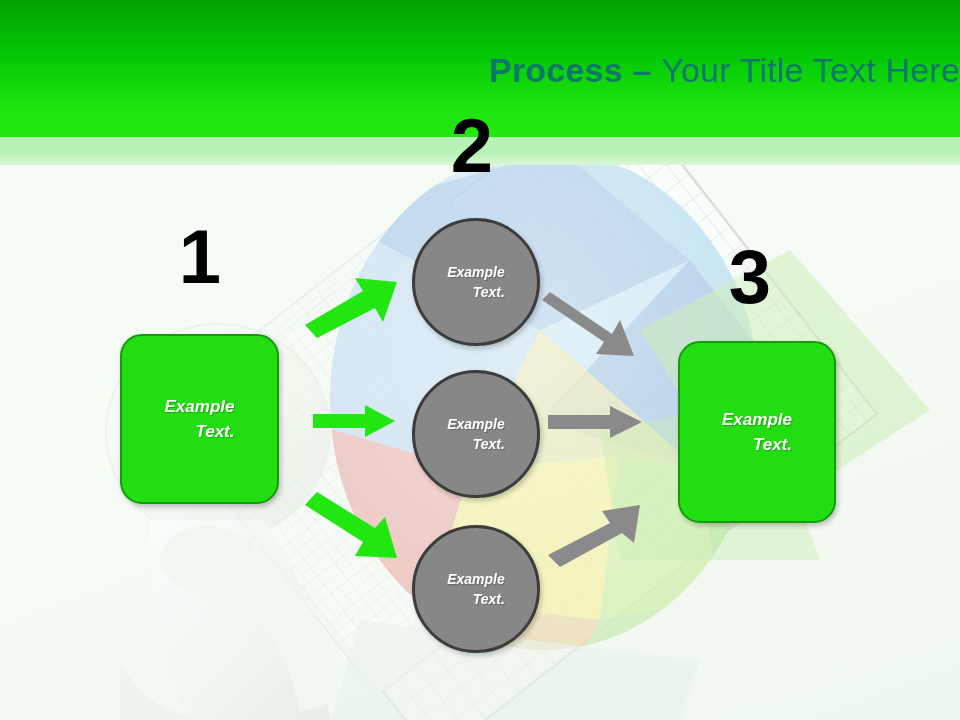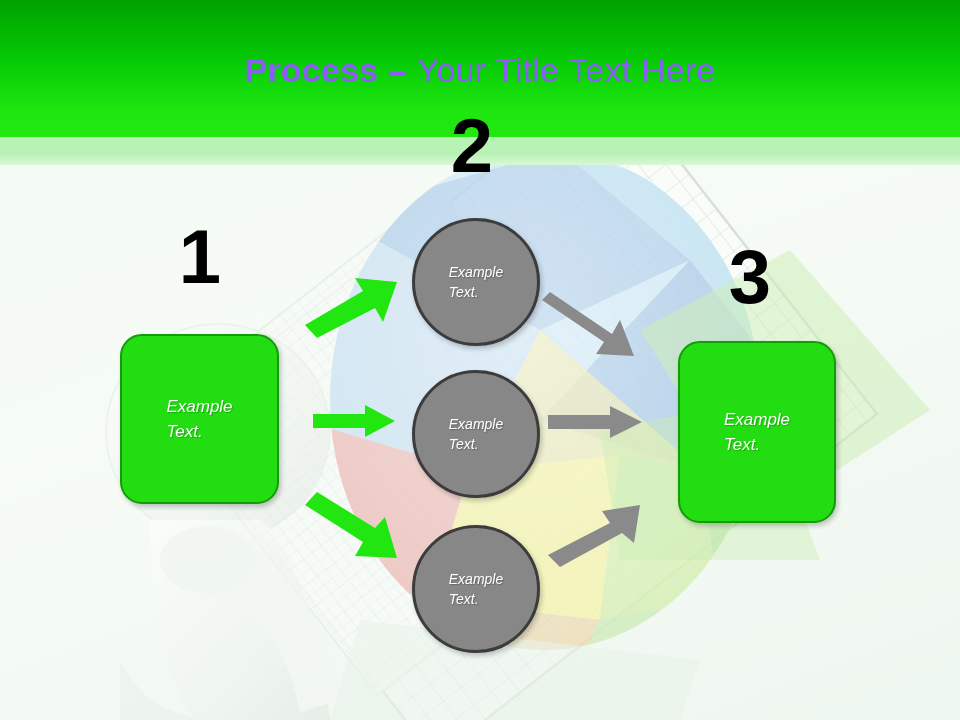--- a/index.html
+++ b/index.html
@@ -48,22 +48,22 @@
     left: 0; top: 137px;
     width: 960px;
     height: 28px;
     background: linear-gradient(180deg, #b6f2b3 0%, #baf2b6 60%, #d9f7d7 100%);
   }
   .title {
     position: absolute;
     left: 0;
     top: 50px;
     width: 960px;
-    text-align: center;
-    color: #8b5cf6;
+    text-align: right;
+    color: #0f766e;
     font-size: 34px;
     line-height: 40px;
     letter-spacing: 0.2px;
     white-space: nowrap;
   }
   .title .strong { font-weight: bold; }
   .title .light  { font-weight: normal; }
 
   
   .step-num {
@@ -86,25 +86,25 @@
     border: 2px solid #139b09;
     border-radius: 22px;
     box-shadow: 2px 3px 5px rgba(0,0,0,0.22);
     display: flex;
     align-items: center;
     justify-content: center;
   }
   .green-box .box-text,
   .circle .circle-text {
     color: #ffffff;
-    font-weight: normal;
+    font-weight: bold;
     font-style: italic;
     font-size: 17px;
     line-height: 25px;
-    text-align: left;
+    text-align: right;
     text-shadow: 1px 1px 1px rgba(0,0,0,0.25);
     white-space: pre-line;
   }
   .box-left  { left: 120px; top: 334px; width: 155px; height: 166px; }
   .box-right { left: 678px; top: 341px; width: 154px; height: 178px; }
 
   
   .circle {
     position: absolute;
     width: 122px;

